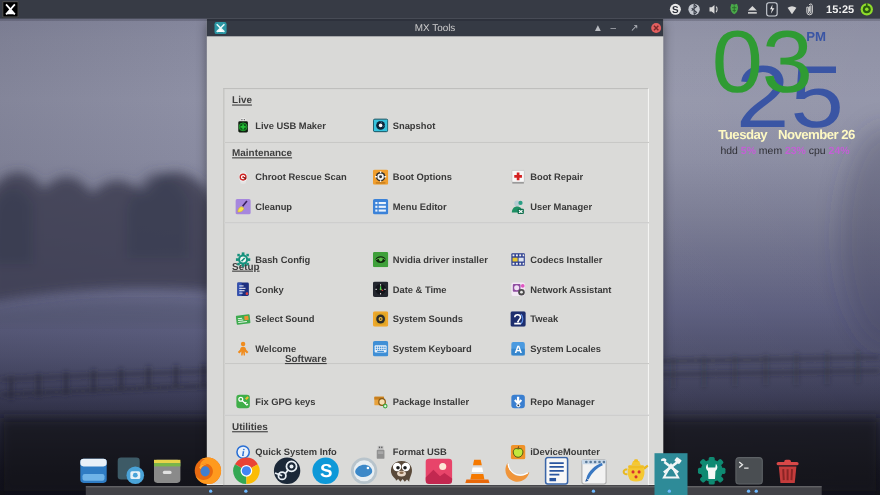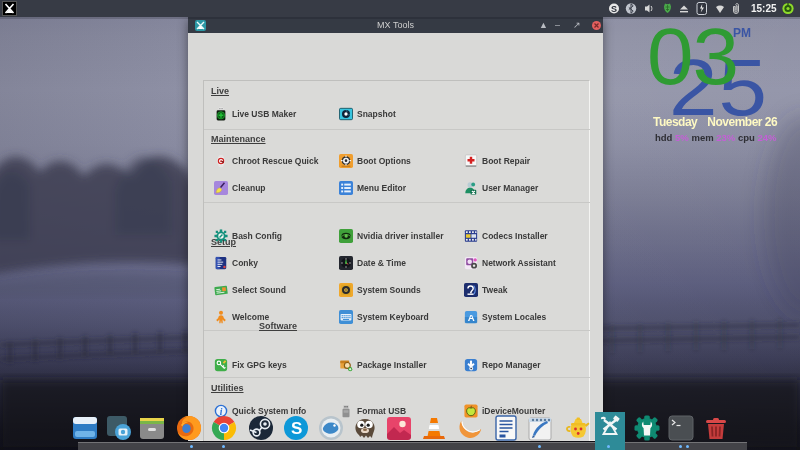--- a/index.html
+++ b/index.html
@@ -13,21 +13,21 @@
 #panel { position:absolute; left:0; top:0; width:800px; height:17px; background:#373b45; }
 #mxlogo { position:absolute; left:2px; top:1px; width:15px; height:15px; background:#000; border:1px solid #555; }
 
 #conky { position:absolute; left:620px; top:0; width:180px; height:160px; }
 .big { position:absolute; line-height:1; font-weight:normal; }
 #h03 { left:27px; top:17px; font-size:80px; color:#2f9b33; z-index:2; letter-spacing:-1px; transform:scaleX(1.045); transform-origin:left top;}
 #m25 { left:49px; top:48px; font-size:80px; color:#3a55a4; z-index:1; letter-spacing:1px; transform:scaleX(1.09); transform-origin:left top;}
 #pm { position:absolute; left:113px; top:26px; font-size:12px; color:#3a55a4; font-weight:bold; }
 #date { position:absolute; left:33px; top:115px; font-size:12px; font-weight:bold; letter-spacing:-0.5px; color:#fef9c3; white-space:nowrap; }
 #date .gp { display:inline-block; width:10px; }
-#stats { position:absolute; left:35px; top:132px; font-size:9.5px; font-weight:bold; color:#2e2e34; white-space:nowrap; }
+#stats { position:absolute; left:35px; top:132px; font-size:9.5px; font-weight:normal; color:#2e2e34; white-space:nowrap; }
 #stats b { color:#c45fd6; }
 
 #win { position:absolute; left:188px; top:17px; width:415px; height:424px; background:#d9d9d7; border-bottom:1px solid #e8e8e6; box-shadow:0 3px 10px rgba(0,0,0,0.45); }
 #titlebar { position:absolute; left:0; top:0; width:415px; height:16px; background:#353a44; }
 #titlebar .t { position:absolute; left:0; width:415px; top:3px; text-align:center; color:#cfcfcf; font-size:9px; }
 #winicon { position:absolute; left:7px; top:3px; width:11px; height:11px; background:#2b97a4; border-radius:2px; }
 .tbtn { position:absolute; top:3px; color:#b9bcc2; font-size:9px; }
 #closeb { position:absolute; left:404px; top:3.5px; width:9px; height:9px; border-radius:50%; background:#e35f5f; }
 #headtxt { position:absolute; left:0; top:37px; width:415px; text-align:center; font-size:8.5px; font-weight:bold; color:#343434; }
 #pane { position:absolute; left:15px; top:63px; width:387px; height:361px; background:#dadad8; border-left:1px solid #bfbfbd; border-top:1px solid #bfbfbd; border-right:1px solid #f4f4f2; }
@@ -130,21 +130,21 @@
     <div class="sep" style="top:112px;"></div>
     <div class="sect" style="top:117px;">Maintenance</div>
     <div class="app" style="left:26px;top:136px;">
         <svg width="16" height="16" viewBox="0 0 16 16">
           <rect x="5" y="1" width="6" height="14" rx="2" fill="#e3e3e3"></rect>
           <rect x="4" y="3.5" width="8" height="9" rx="3.5" fill="#f4f4f4"></rect>
           <circle cx="8" cy="8" r="3" fill="#fff" stroke="#cc2222" stroke-width="1.4"></circle>
           <path d="M8 8l3 1.6" stroke="#6e1212" stroke-width="1.5"></path>
           <circle cx="8" cy="8" r="1" fill="#cc2222"></circle>
         </svg>
-        <span class="lbl">Chroot Rescue Quick</span>
+        <span class="lbl">Chroot Rescue Scan</span>
       </div>
     <div class="app" style="left:151px;top:136px;">
         <svg width="16" height="16" viewBox="0 0 16 16">
           <rect width="16" height="16" rx="2" fill="#f09e2e"></rect>
           <circle cx="8" cy="7.6" r="5" fill="#2e2e2e"></circle>
           <circle cx="8" cy="7.6" r="3.4" fill="#f5f5f5"></circle>
           <circle cx="8" cy="7.6" r="1.5" fill="#2e2e2e"></circle>
           <g stroke="#f5f5f5" stroke-width="1.4">
             <path d="M8 1.8v2M8 11.4v2M2.2 7.6h2M11.8 7.6h2"></path>
           </g>

